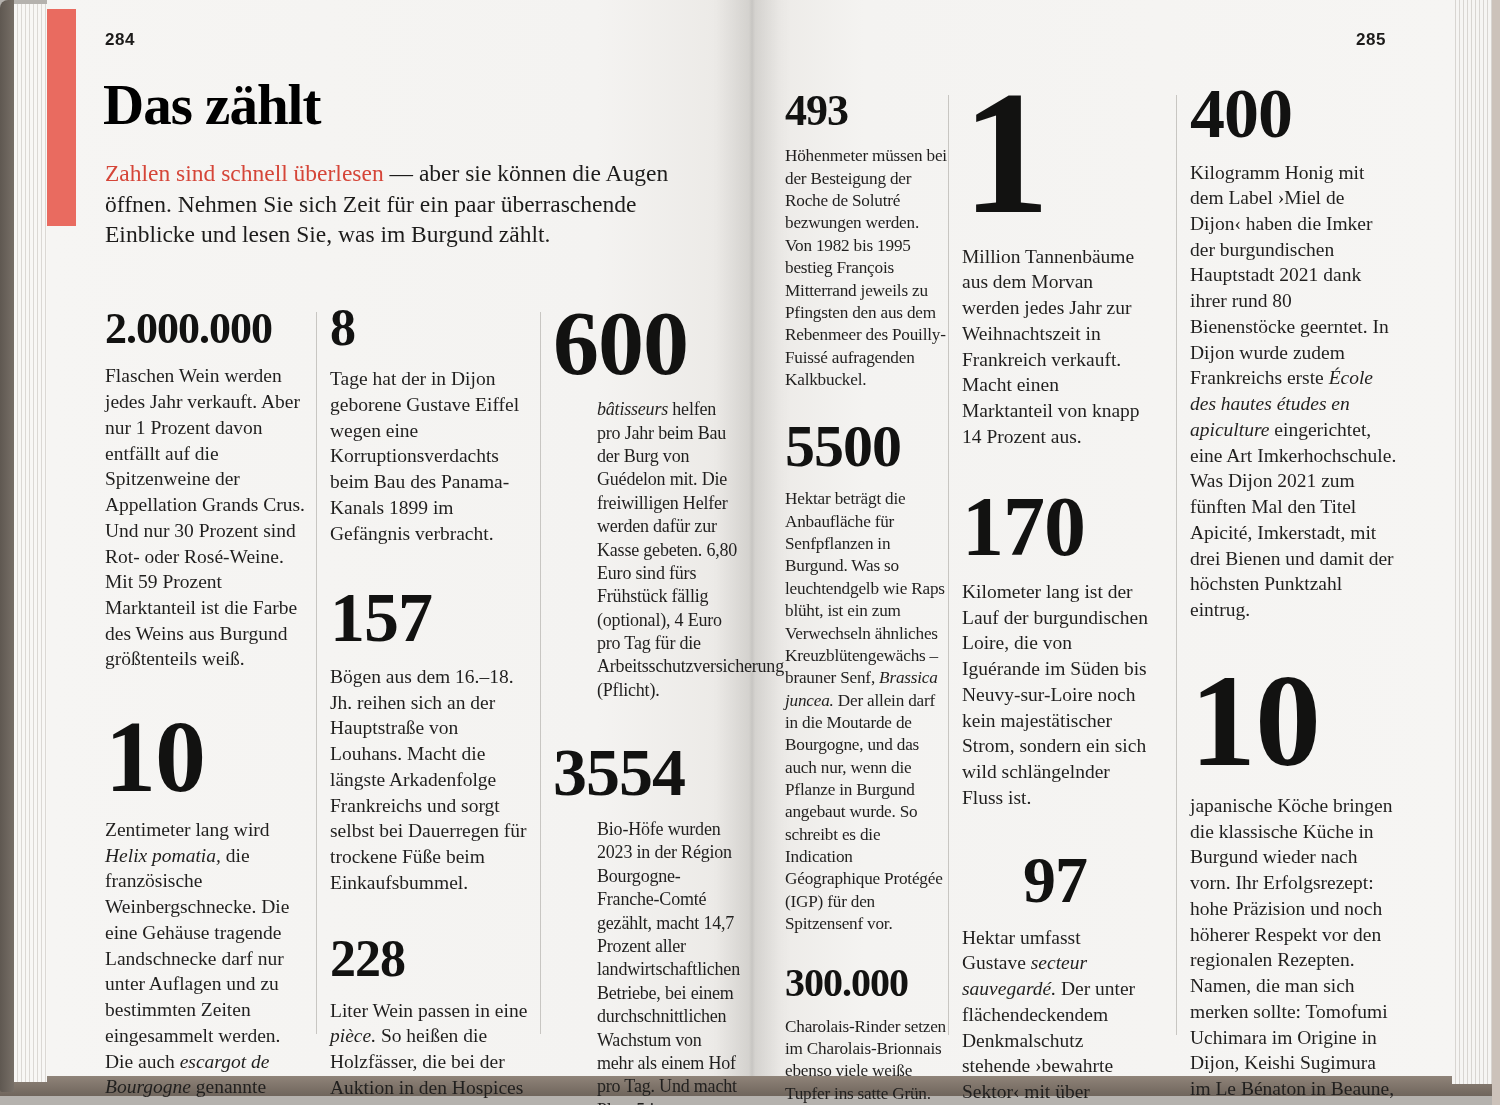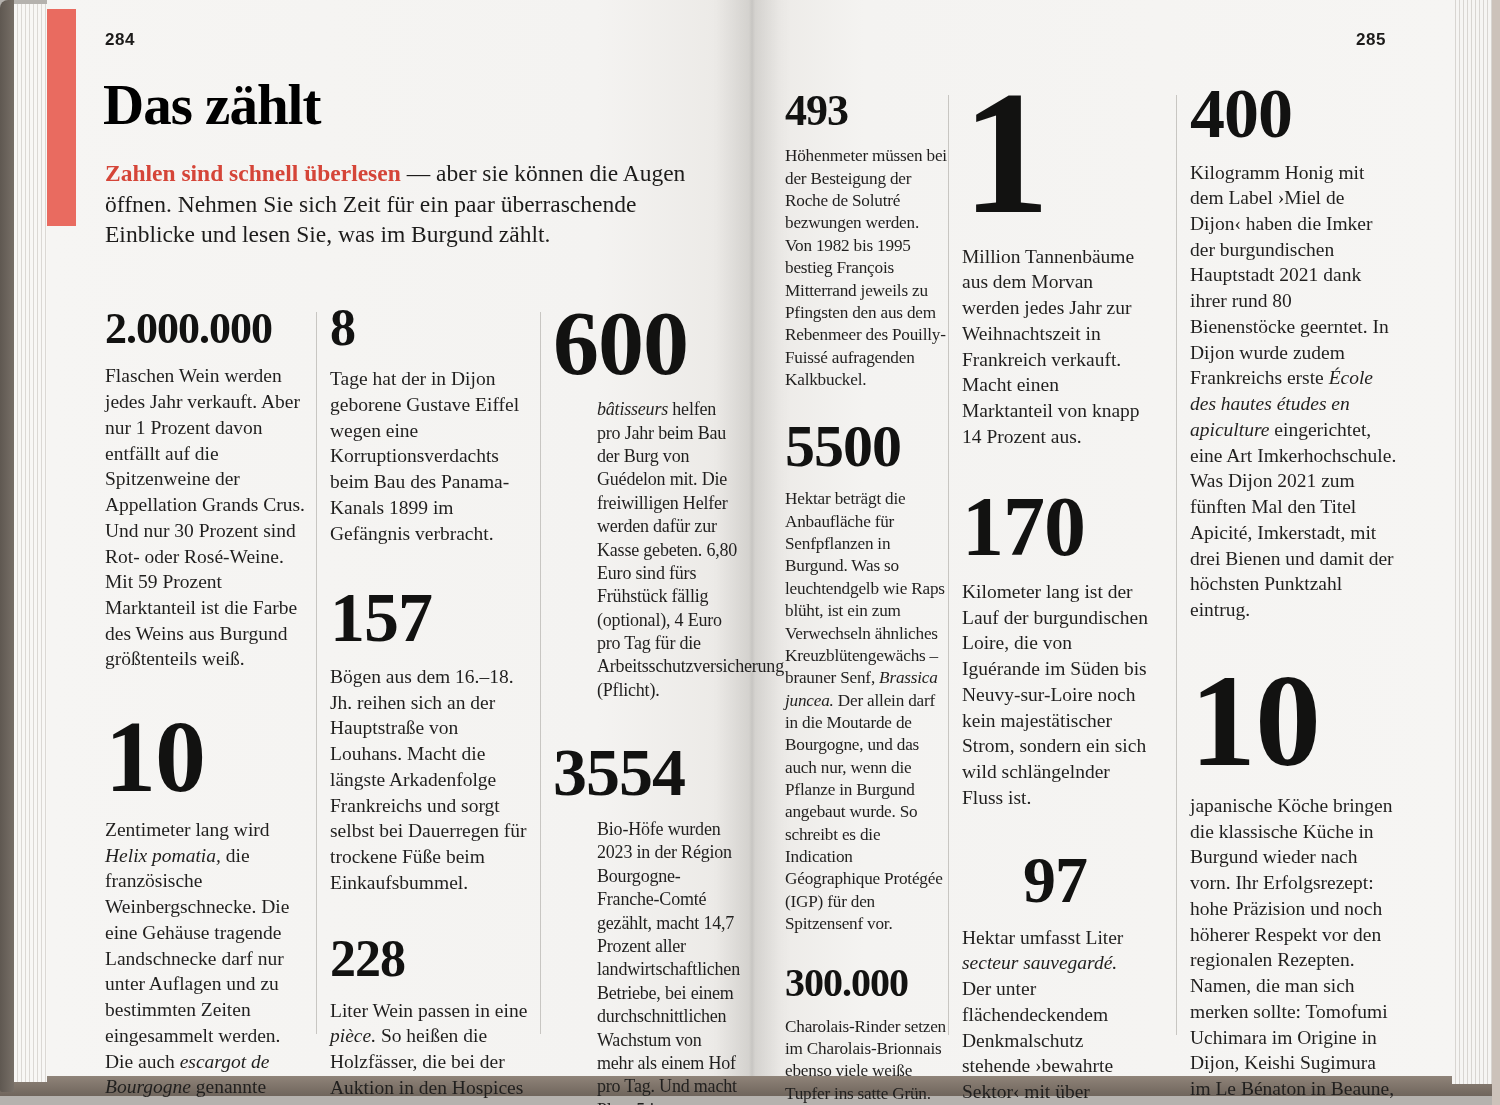--- a/index.html
+++ b/index.html
@@ -30,21 +30,21 @@
 
   .pagenum{position:absolute;font-family:Liberation Sans, sans-serif;
            font-weight:700;font-size:17px;color:#1c1b1a;letter-spacing:0.5px;}
   #pn-left{left:105px;top:30px;}
   #pn-right{left:1356px;top:30px;}
 
   .title{position:absolute;left:103px;top:72px;width:620px;margin:0;
          font-size:57px;font-weight:700;color:#000000;letter-spacing:-1px;}
   .intro{position:absolute;left:105px;top:158px;width:588px;margin:0;
          font-size:23.5px;line-height:1.3;color:#1d1c1b;}
-  .intro .lead{color:var(--accent-text,#d54538);font-weight:700;text-align:right;}
+  .intro .lead{color:var(--accent-text,#d54538);font-weight:400;text-align:right;}
 
   
   .col{position:absolute;}
   #colL1{left:105px;top:310px;width:200px;}
   #colL2{left:330px;top:306px;width:198px;}
   #colL3{left:553px;top:304px;width:188px;}
   #colR1{left:785px;top:92px;width:162px;}
   #colR2{left:962px;top:78px;width:186px;}
   #colR3{left:1190px;top:84px;width:208px;}
 
@@ -153,21 +153,21 @@
     <article class="entry">
       <h3 class="num n175">1</h3>
       <p class="body"><span>Million Tannenbäume aus dem Morvan werden jedes Jahr zur Weihnachtszeit in Frankreich verkauft. Macht einen Marktanteil von knapp 14 Prozent aus.</span></p>
     </article>
     <article class="entry">
       <h3 class="num n84">170</h3>
       <p class="body"><span>Kilometer lang ist der Lauf der burgundischen Loire, die von Iguérande im Süden bis Neuvy-sur-Loire noch kein majestätischer Strom, sondern ein sich wild schlängelnder Fluss ist.</span></p>
     </article>
     <article class="entry">
       <h3 class="num n66">97</h3>
-      <p class="body"><span>Hektar umfasst Liter </span><i>secteur sauvegardé.</i><span> Der unter flächendeckendem Denkmalschutz stehende ›bewahrte Sektor‹ mit über hundert Stadtpalais blieb von Kriegen und Bausünden verschont.</span></p>
+      <p class="body"><span>Hektar umfasst Gustave </span><i>secteur sauvegardé.</i><span> Der unter flächendeckendem Denkmalschutz stehende ›bewahrte Sektor‹ mit über hundert Stadtpalais blieb von Kriegen und Bausünden verschont.</span></p>
     </article>
   </section>
 
   <section class="col" id="colR3">
     <article class="entry">
       <h3 class="num n70">400</h3>
       <p class="body"><span>Kilogramm Honig mit dem Label ›Miel de Dijon‹ haben die Imker der burgundischen Hauptstadt 2021 dank ihrer rund 80 Bienenstöcke geerntet. In Dijon wurde zudem Frankreichs erste </span><i>École des hautes études en apiculture</i><span> eingerichtet, eine Art Imkerhochschule. Was Dijon 2021 zum fünften Mal den Titel Apicité, Imkerstadt, mit drei Bienen und damit der höchsten Punktzahl eintrug.</span></p>
     </article>
     <article class="entry">
       <h3 class="num n130">10</h3>

